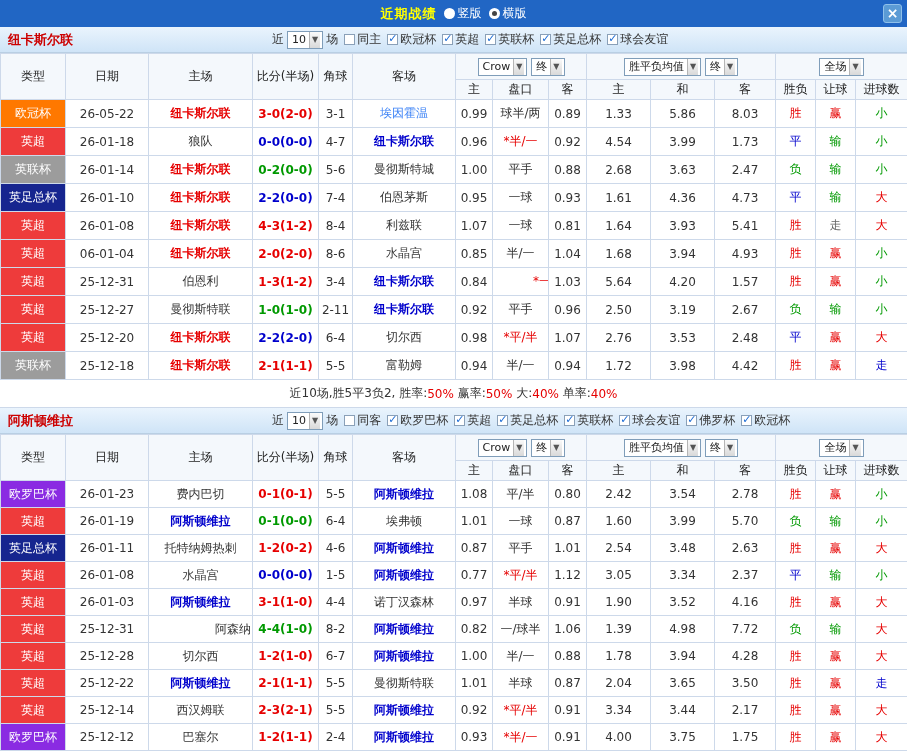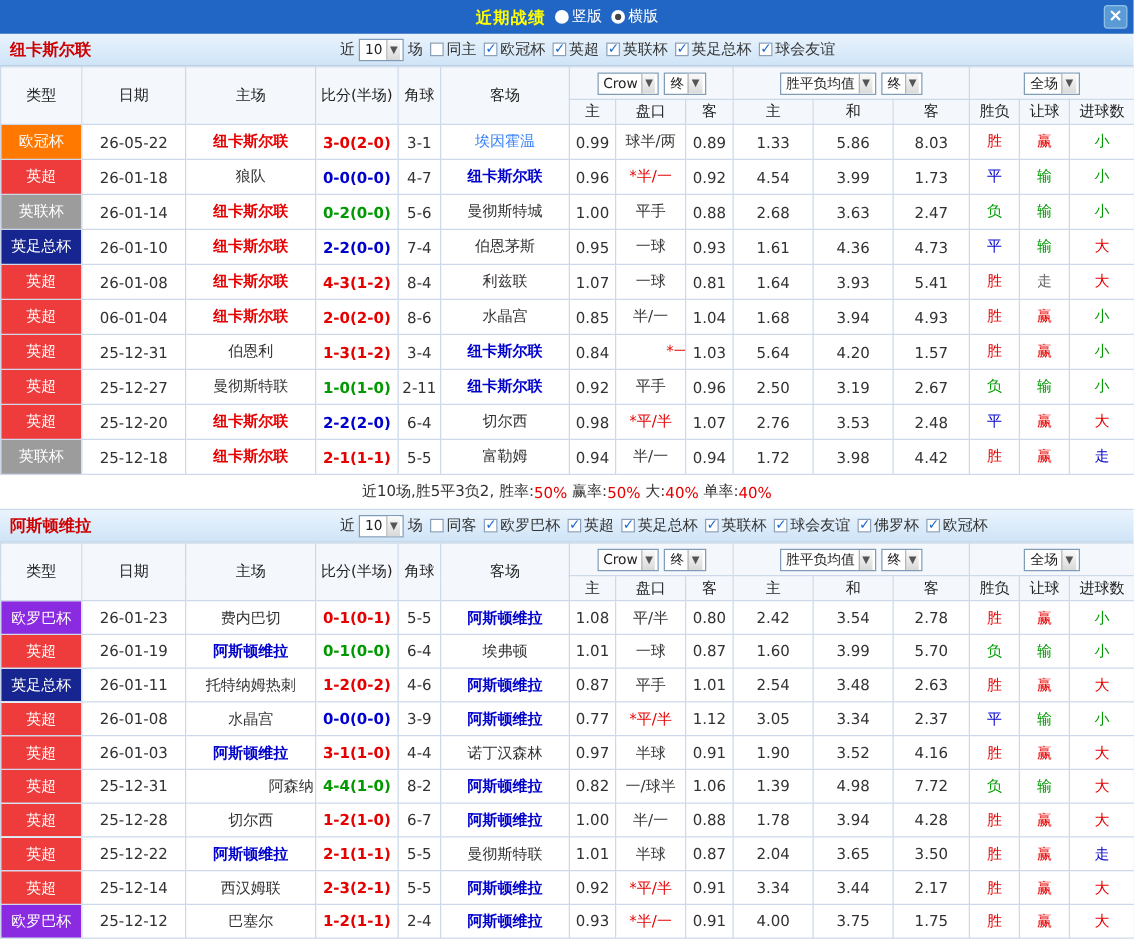--- a/index.html
+++ b/index.html
@@ -497,21 +497,21 @@
             <td>2.63</td>
             <td class="resx" style="color: rgb(230, 0, 0);">胜</td>
             <td class="resx" style="color: rgb(230, 0, 0);">赢</td>
             <td class="resx" style="color: rgb(230, 0, 0);">大</td>
           </tr>
           <tr>
             <td class="comp" style="background: rgb(238, 59, 59); color: rgb(255, 255, 255);">英超</td>
             <td>26-01-08</td>
             <td style="color: rgb(51, 51, 51);">水晶宫</td>
             <td class="score-cell" style="color: rgb(0, 0, 204);">0-0(0-0)</td>
-            <td>3-9</td>
+            <td>1-5</td>
             <td style="color: rgb(0, 0, 204); font-weight: bold;">阿斯顿维拉</td>
             <td>0.77</td>
             <td style="color: rgb(230, 0, 0);">*平/半</td>
             <td>1.12</td>
             <td>3.05</td>
             <td>3.34</td>
             <td>2.37</td>
             <td class="resx" style="color: rgb(0, 0, 204);">平</td>
             <td class="resx" style="color: rgb(0, 153, 0);">输</td>
             <td class="resx" style="color: rgb(0, 153, 0);">小</td>

